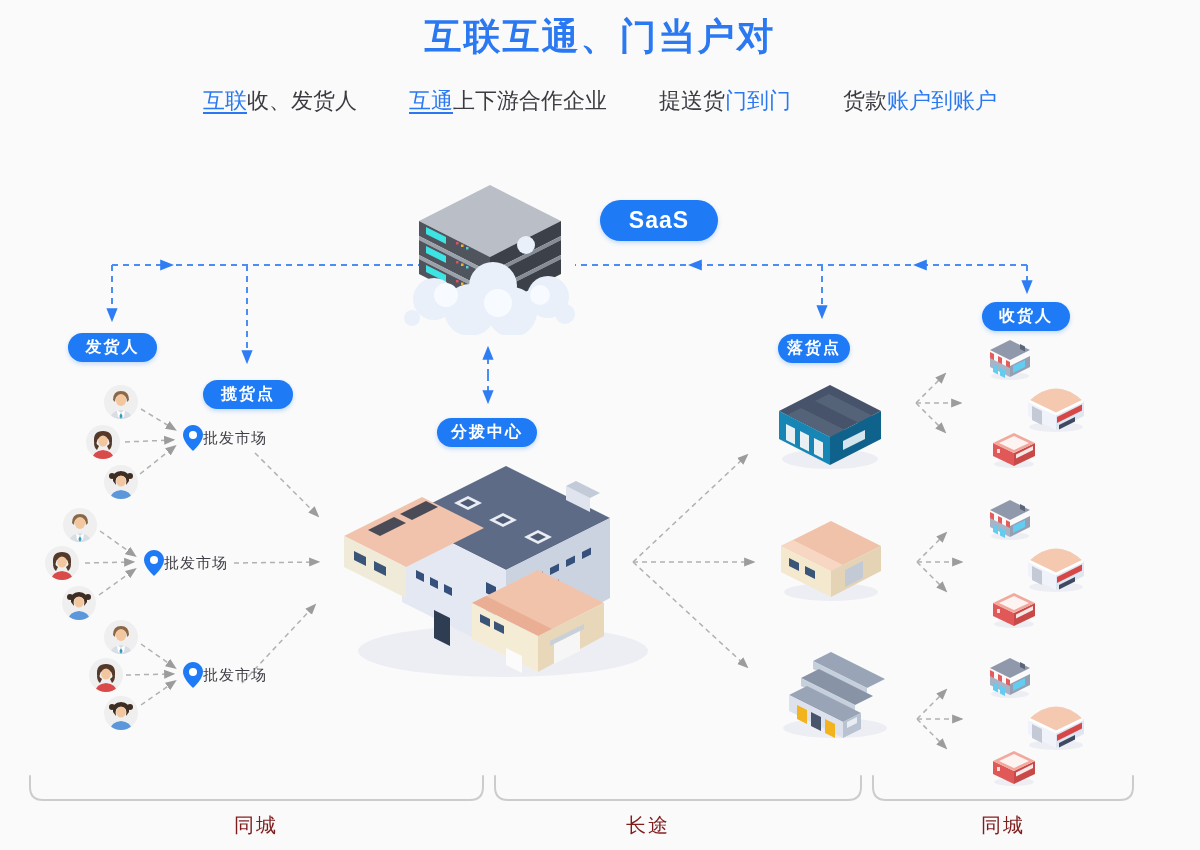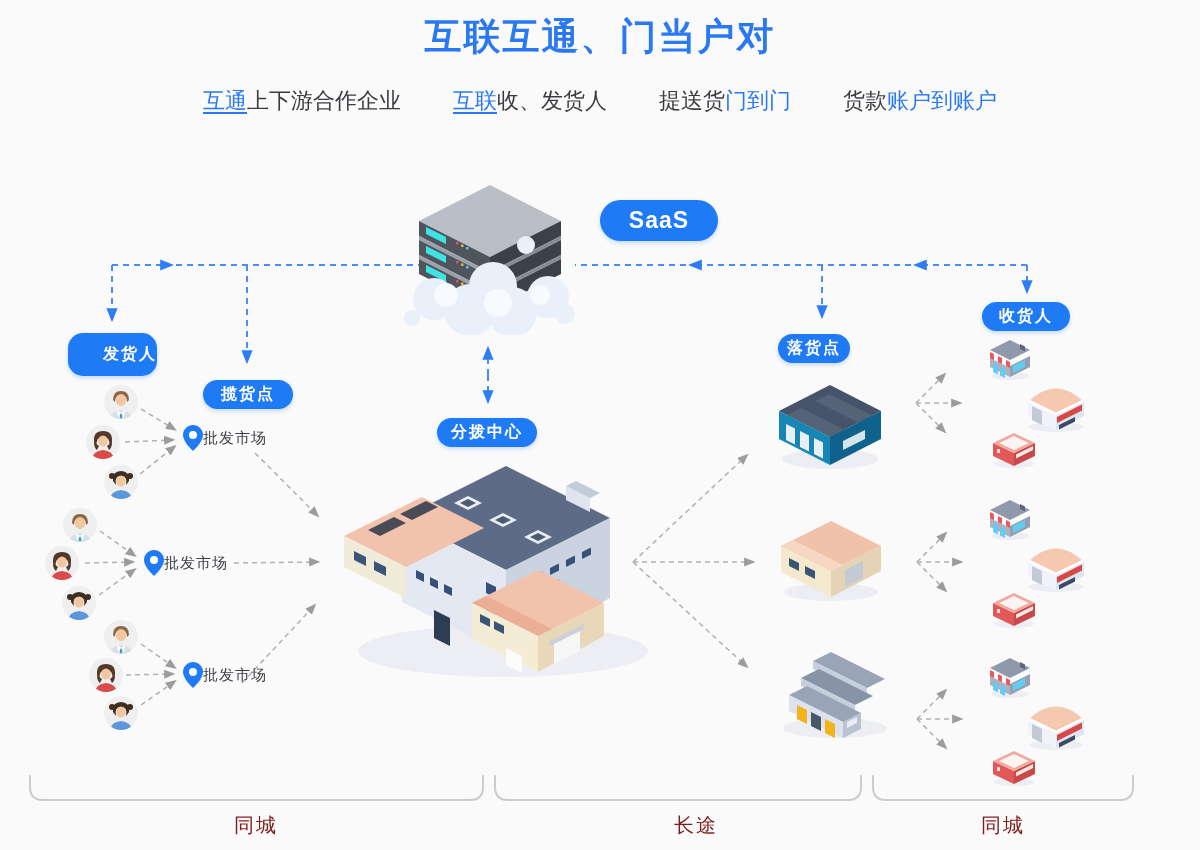--- a/index.html
+++ b/index.html
@@ -37,24 +37,24 @@
                  font-size:20px;color:#7f1d1d;letter-spacing:2px;}
 </style>
 </head>
 <body>
 
 <div class="stage">
 
   <div class="title">互联互通、门当户对</div>
   <div class="features">
     <div class="feature">
+      <span class="hl u">互联</span><span>收、发货人</span>
+    </div>
+    <div class="feature">
       <span class="hl u">互通</span><span>上下游合作企业</span>
-    </div>
-    <div class="feature">
-      <span class="hl u">互联</span><span>收、发货人</span>
     </div>
     <div class="feature">
       <span>提送货</span><span class="hl">门到门</span>
     </div>
     <div class="feature">
       <span>货款</span><span class="hl">账户到账户</span>
     </div>
   </div>
 
   <svg class="lines" width="1200" height="850">
@@ -162,21 +162,21 @@
         <circle cx="48" cy="112" r="12"></circle>
           <circle cx="100" cy="120" r="14"></circle>
           <circle cx="142" cy="112" r="10"></circle>
       </g>
     </svg>
   </div>
 
   <div class="pill saas" style="left:600px;top:200px;width:118px;height:41px;">
       <span>SaaS</span>
     </div>
-  <div class="pill" style="left:68px;top:333px;width:89px;height:43px;justify-content:flex-end;">
+  <div class="pill" style="left:68px;top:333px;width:89px;height:29px;">
       <span>发货人</span>
     </div>
   <div class="pill" style="left:203px;top:380px;width:90px;height:29px;">
       <span>揽货点</span>
     </div>
   <div class="pill" style="left:437px;top:418px;width:100px;height:29px;">
       <span>分拨中心</span>
     </div>
   <div class="pill" style="left:778px;top:334px;width:72px;height:29px;">
       <span>落货点</span>
@@ -531,16 +531,16 @@
       <path d="M2,11 L23,21 L23,34 L2,24 Z" fill="#e05858"></path>
       <path d="M23,21 L44,11 L44,24 L23,34 Z" fill="#c94848"></path>
       <path d="M23,1 L44,11 L23,21 L2,11 Z" fill="#f3a89d"></path>
       <path d="M23,4 L38,11 L23,18 L8,11 Z" fill="#fdf3f1"></path>
       <path d="M25,22.5 l17,-8.5 v4 l-17,8.5 z" fill="#f6e8e6"></path>
       <rect x="6" y="17" width="3" height="4" fill="#f8dcd8"></rect>
     </svg>
   </div>
 
   <div class="section-label" style="left:196px;top:812px;">同城</div>
-  <div class="section-label" style="left:636px;top:812px;">长途</div>
+  <div class="section-label" style="left:588px;top:812px;">长途</div>
   <div class="section-label" style="left:943px;top:812px;">同城</div>
 
 </div>
 
 </body></html>

